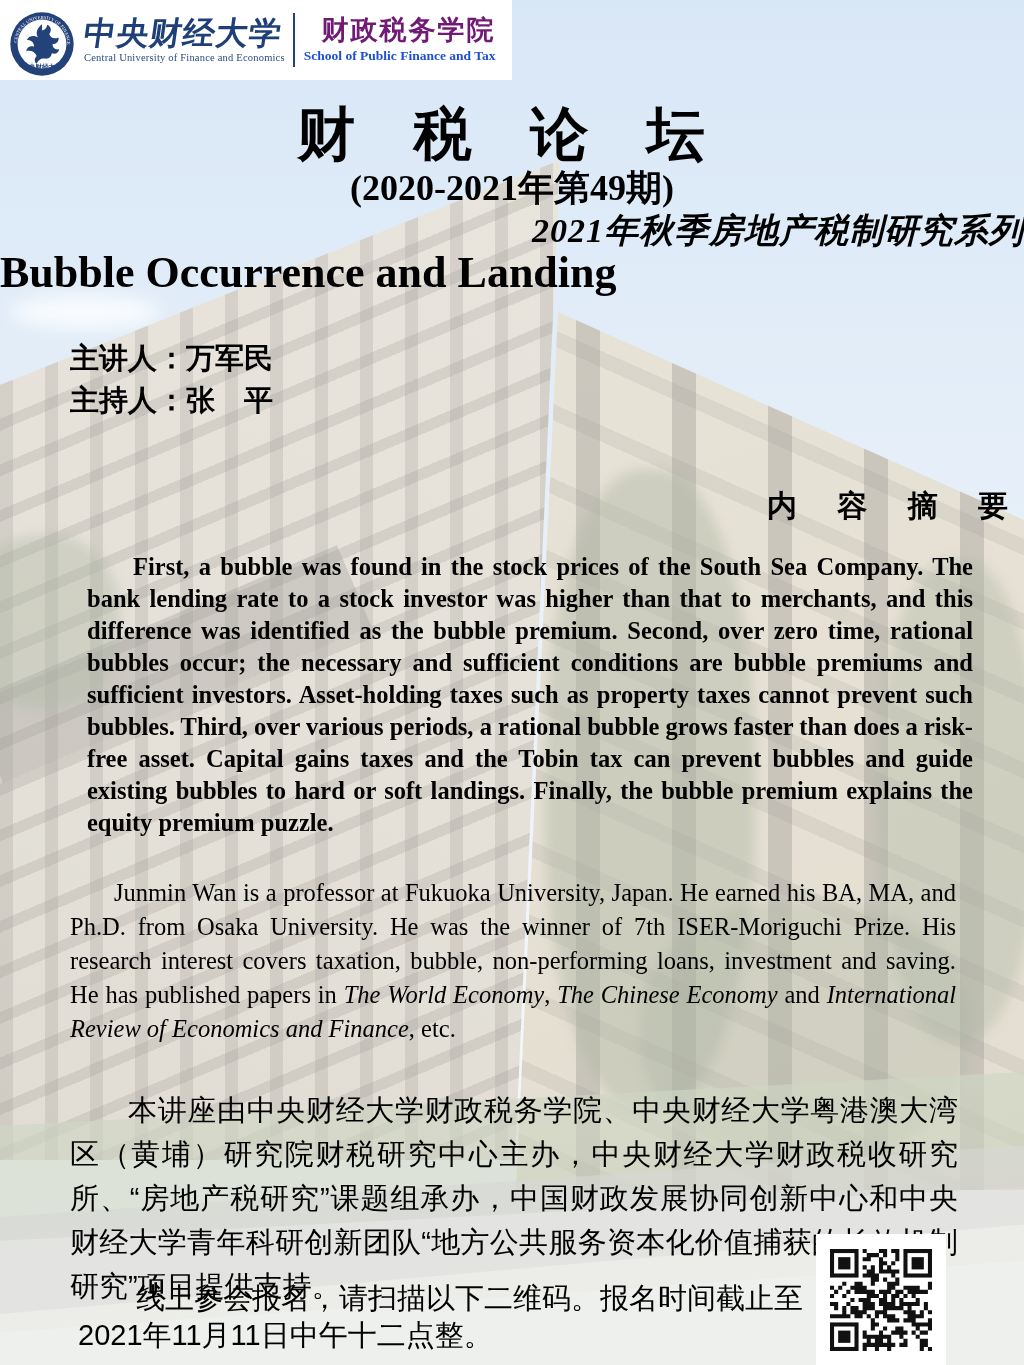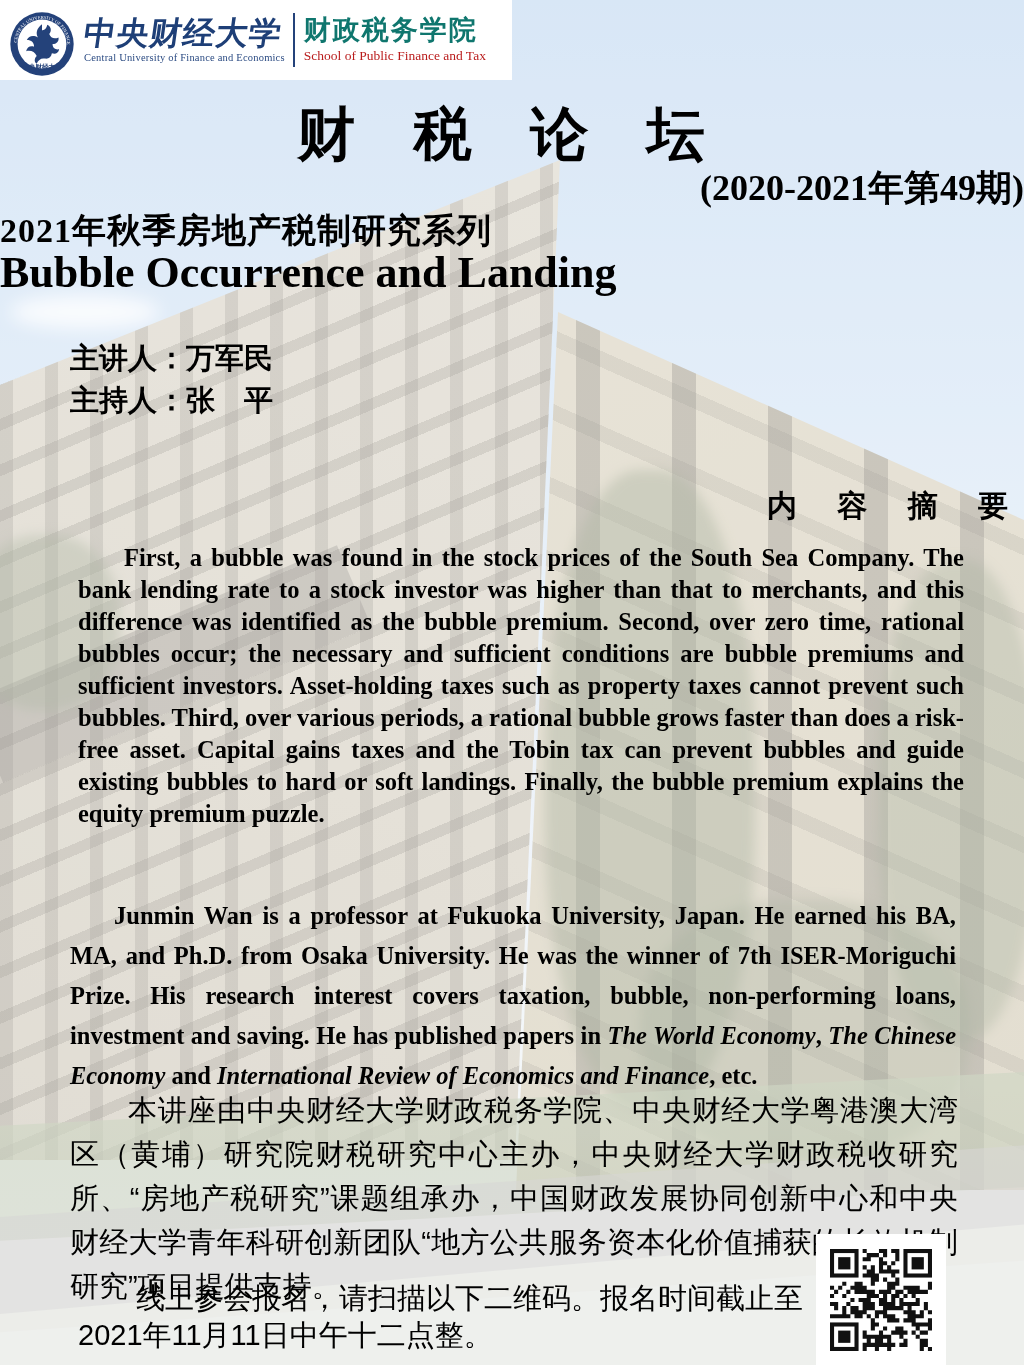--- a/index.html
+++ b/index.html
@@ -42,40 +42,40 @@
   .wash{position:absolute;inset:0;background:rgba(255,255,255,.45);}
   
   .header{position:absolute;left:0;top:0;width:512px;height:80px;background:#ffffff;
     display:flex;align-items:center;z-index:5;}
   .seal{width:66px;height:66px;margin:7px 0 0 9px;flex:0 0 auto;}
   .uni-block{margin-left:9px;}
   .uni-cn{font-size:32px;font-weight:bold;color:#1e3f77;letter-spacing:1px;transform:skewX(-8deg);
     font-family:"Liberation Serif",serif;line-height:1.05;}
   .uni-en{font-size:10.5px;color:#2a4a82;font-family:"Liberation Serif",serif;margin-top:2px;letter-spacing:.2px;}
   .hdr-divider{width:2px;height:54px;background:#24427a;margin:0 9px 0 8px;}
-  .school-cn{font-size:27px;font-weight:bold;color:#0f766e;letter-spacing:2px;line-height:1.1;}
-  .school-en{font-size:13.5px;font-weight:normal;color:#b91c1c;font-family:"Liberation Serif",serif;margin-top:2px;}
+  .school-cn{font-size:27px;font-weight:bold;color:#701a75;letter-spacing:2px;line-height:1.1;text-align:right;}
+  .school-en{font-size:13.5px;font-weight:bold;color:#1d4ed8;font-family:"Liberation Serif",serif;margin-top:2px;}
   
   .content{position:absolute;inset:0;z-index:4;}
   .title-forum{position:absolute;left:0;top:96px;width:100%;text-align:center;
     font-family:"Liberation Serif",serif;font-weight:900;font-size:58px;letter-spacing:22px;box-sizing:border-box;}
-  .title-issue{position:absolute;left:0;top:164px;width:100%;text-align:right;
+  .title-issue{position:absolute;left:0;top:164px;width:100%;text-align:center;
     font-family:"Liberation Serif",serif;font-weight:bold;font-size:36px;}
-  .title-series{position:absolute;left:0;top:208px;width:100%;text-align:left;
-    font-family:"Liberation Serif",serif;font-weight:bold;font-size:34px;letter-spacing:1px;}
+  .title-series{position:absolute;left:0;top:208px;width:100%;text-align:right;
+    font-family:"Liberation Serif",serif;font-weight:bold;font-size:34px;letter-spacing:1px;font-style:italic;}
   .title-talk{position:absolute;left:0;top:247px;width:100%;text-align:left;
     font-family:"Liberation Serif",serif;font-weight:bold;font-size:44px;}
   .info{position:absolute;left:70px;top:330px;font-size:29px;font-weight:bold;line-height:42px;margin-top:7px;}
   .abs-heading{position:absolute;left:0;top:486px;width:100%;text-align:right;
     font-size:30px;font-weight:bold;letter-spacing:16px;padding-left:14px;box-sizing:border-box;}
-  .abstract{position:absolute;left:70px;top:534px;width:886px;margin:8px;
+  .abstract{position:absolute;left:70px;top:534px;width:886px;margin:17px;
     font-family:"Liberation Serif",serif;font-weight:bold;font-size:24.5px;line-height:32px;
     text-align:justify;text-indent:46px;}
-  .bio{position:absolute;left:70px;top:896px;width:886px;margin:0;
-    font-family:"Liberation Serif",serif;font-weight:bold;font-size:24.5px;line-height:40px;
+  .bio{position:absolute;left:70px;top:876px;width:886px;margin:0;
+    font-family:"Liberation Serif",serif;font-weight:normal;font-size:24.5px;line-height:34px;
     text-align:justify;text-indent:44px;}
   .organizers{position:absolute;left:70px;top:1088px;width:888px;margin:0;
     font-size:29px;line-height:44px;text-align:justify;text-indent:58px;}
   .registration{position:absolute;left:78px;top:1280px;width:742px;margin:0;
     font-size:29px;line-height:37px;text-indent:58px;}
   
   .qr-box{position:absolute;left:816px;top:1234px;width:130px;height:131px;background:#ffffff;
     z-index:6;display:flex;align-items:center;justify-content:center;}
   .qr-box svg{width:102px;height:102px;}
 </style>

